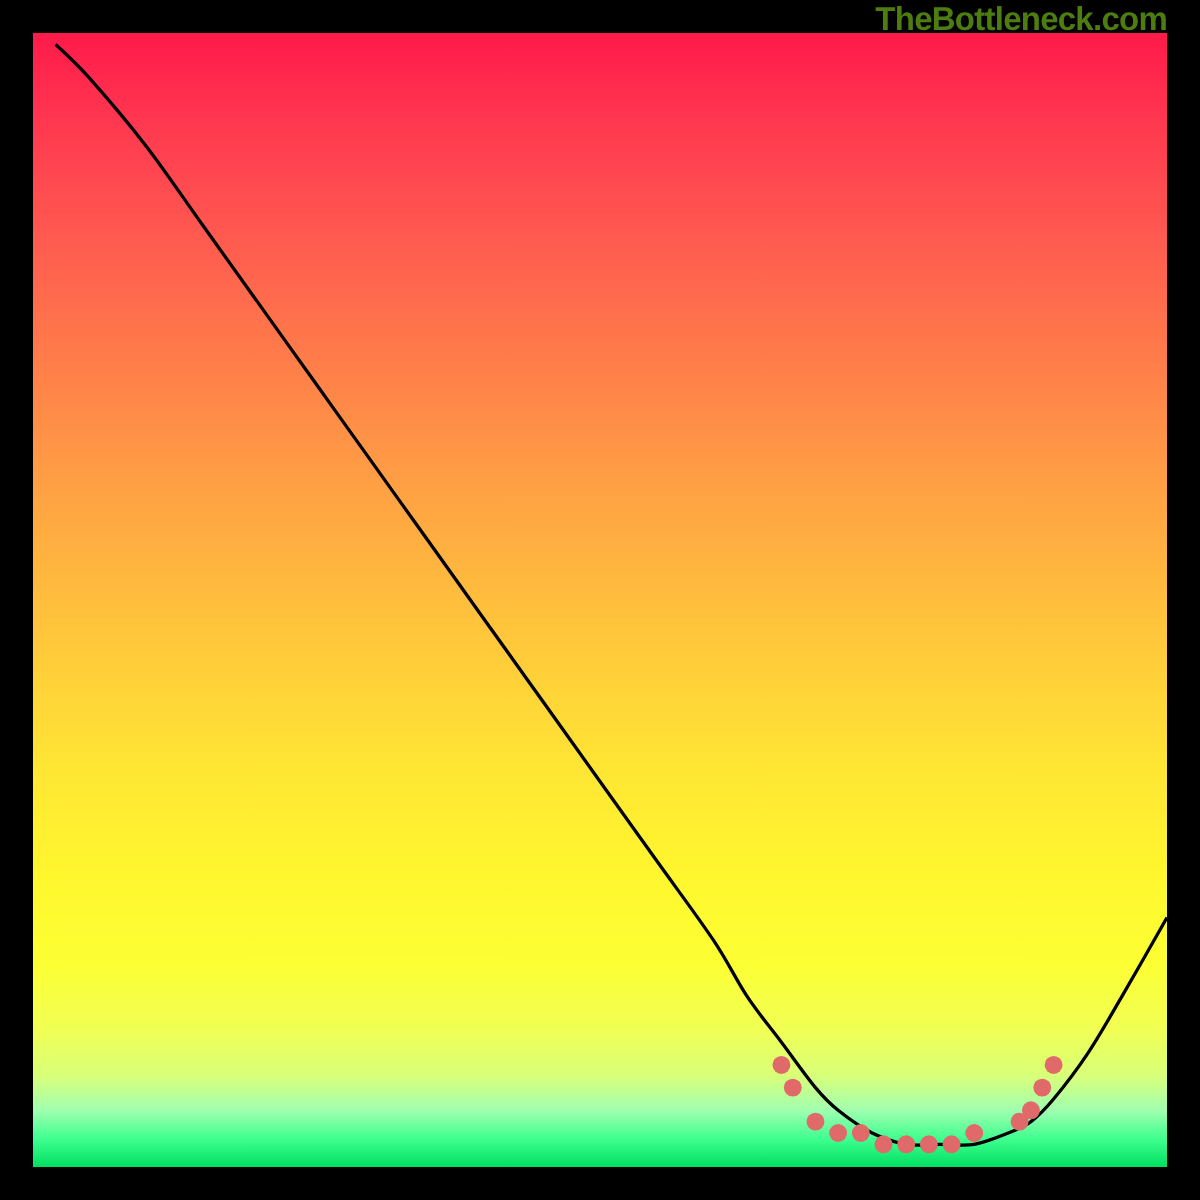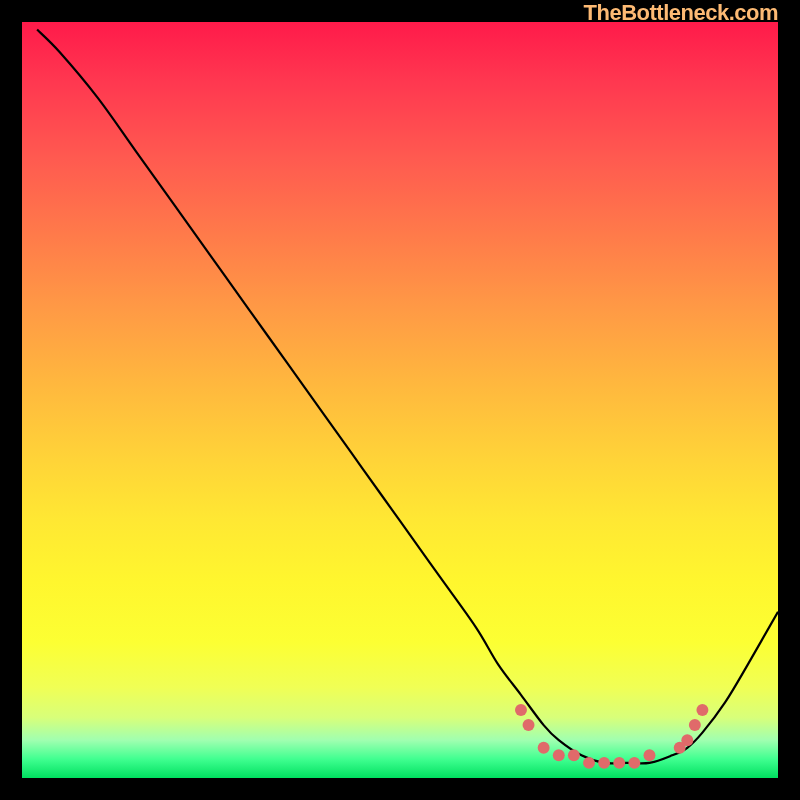--- a/index.html
+++ b/index.html
@@ -33,21 +33,21 @@
       #a0ffb0 95%,
       #40ff90 97.5%,
       #00e060 100%
     );
     border: 2px solid #000;
   }
   .watermark {
     position: absolute;
     top: 0px;
     right: 22px;
-    color: #fdba74;
+    color: #4d7c0f;
     font-size: 22px;
     font-weight: bold;
     letter-spacing: -0.5px;
   }
   svg.curve {
     position: absolute;
     left: 0; top: 0;
     width: 100%; height: 100%;
   }
 </style>

